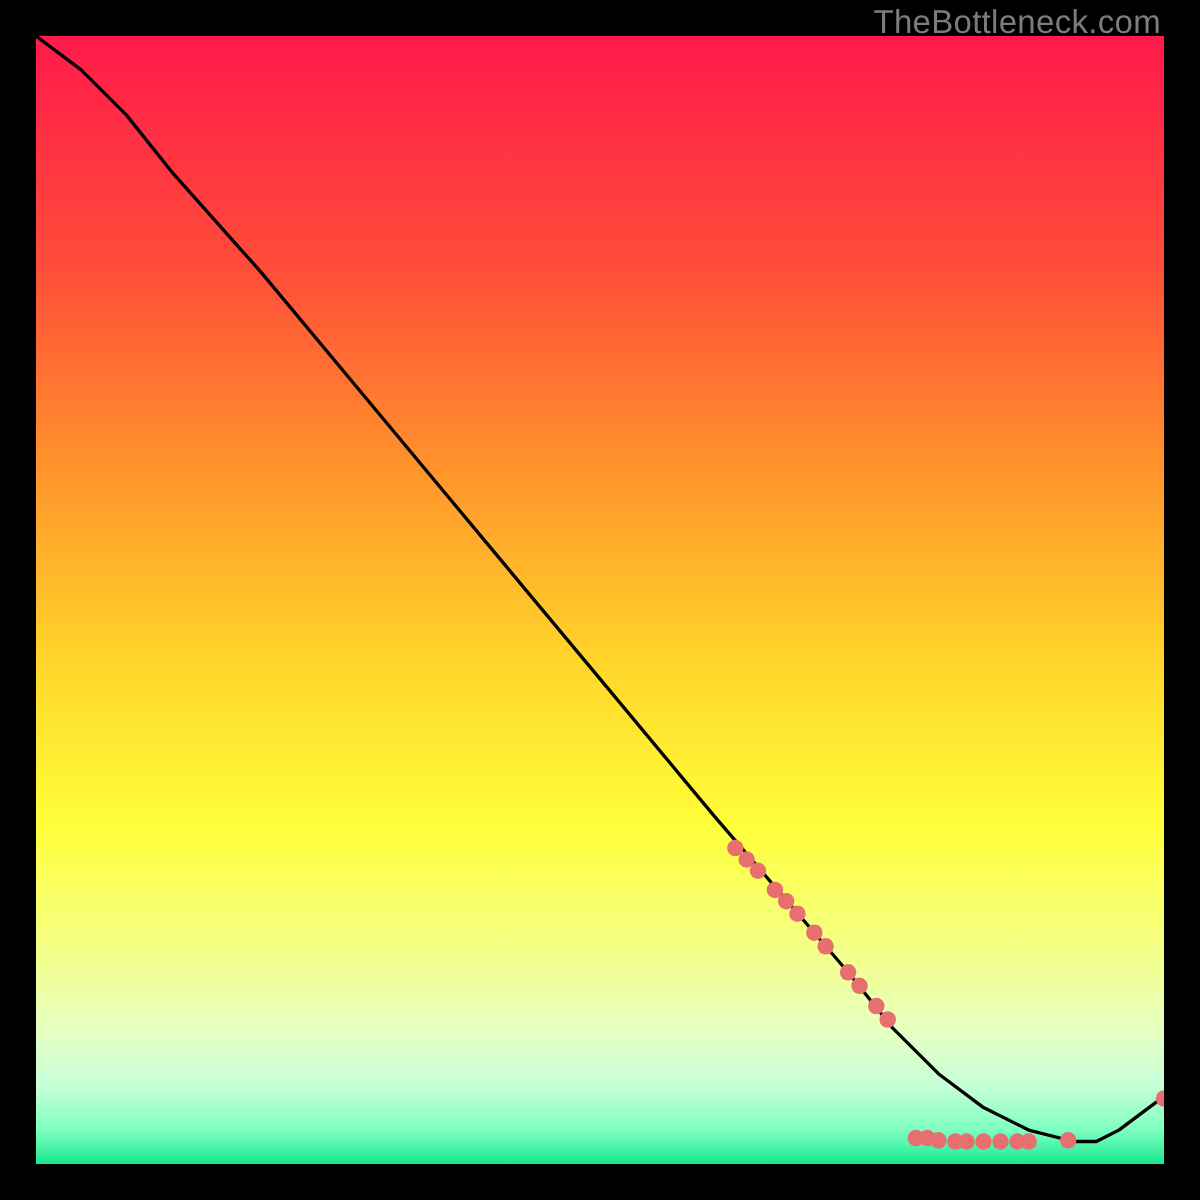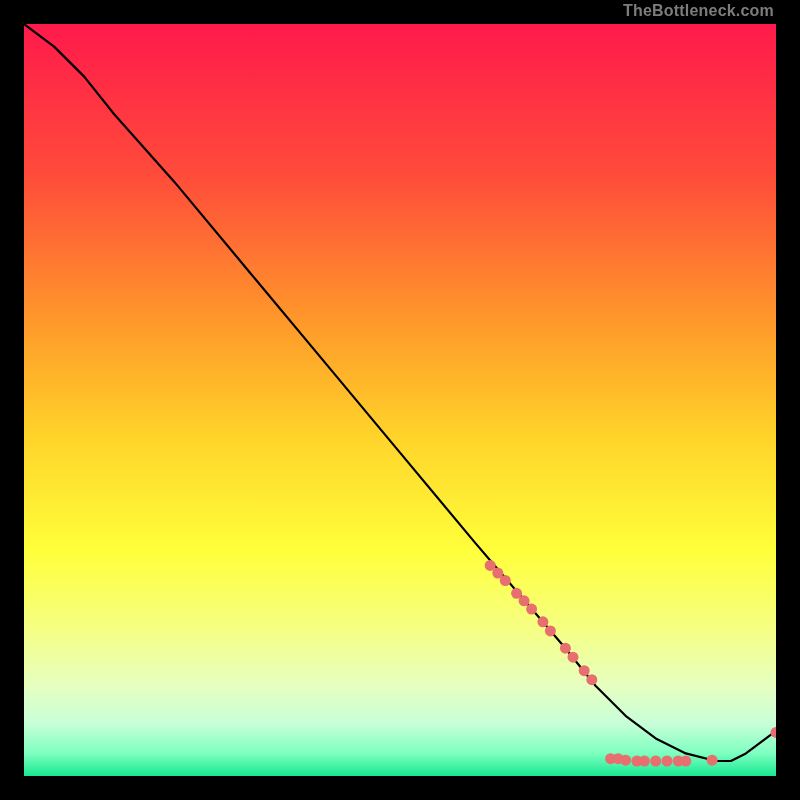--- a/index.html
+++ b/index.html
@@ -24,22 +24,22 @@
     left: 0;
     top: 0;
     width: 752px;
     height: 752px;
   }
   .watermark {
     position: absolute;
     top: 2px;
     right: 26px;
     color: #7c7c7c;
-    font-size: 16px;
-    font-weight: 700;
+    font-size: 22px;
+    font-weight: 400;
     letter-spacing: 0.2px;
     margin-left: 40px;
   }
   svg { display: block; }
 </style>
 </head>
 <body>
 
 <div class="watermark">TheBottleneck.com</div>
 

